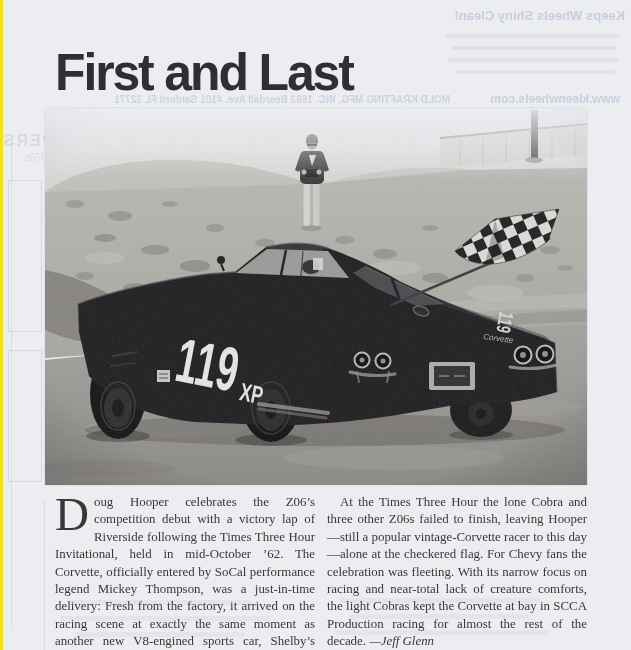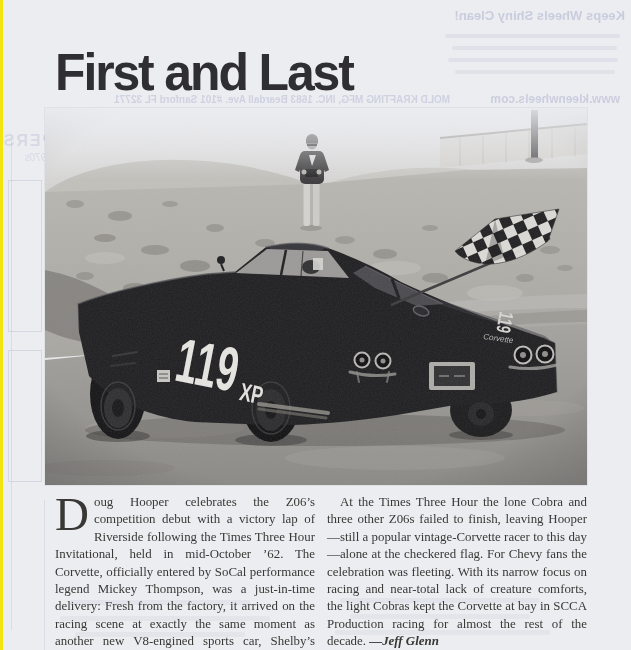--- a/index.html
+++ b/index.html
@@ -9,21 +9,21 @@
   .title{position:absolute;left:55px;top:42px;margin:0;font-family:"Liberation Sans",sans-serif;
          font-weight:700;font-size:52px;letter-spacing:-2.2px;color:#2e2e33;
          transform:scaleX(.96);transform-origin:left top;}
   .photo{position:absolute;left:45px;top:108px;width:542px;height:377px;margin:0;
          box-shadow:0 0 0 1px rgba(90,90,110,.08);}
   .photo svg{display:block;filter:blur(.3px);}
   .columns{position:absolute;left:55px;top:494px;width:532px;display:flex;gap:12px;}
   .col{width:260px;margin:0;font-size:12.9px;line-height:17.4px;color:#393835;text-align:justify;}
   .col.right{text-indent:13px;}
   .dropcap{float:left;font-size:47px;line-height:35px;padding:3px 5px 0 0;color:#393835;}
-  .byline{font-style:italic;font-weight:bold;}
+  .byline{font-style:italic;}
   .ghost{position:absolute;transform:scaleX(-1);color:#99a0c2;
          font-family:"Liberation Sans",sans-serif;pointer-events:none;white-space:nowrap;}
   .gbar{position:absolute;background:#99a0c2;pointer-events:none;border-radius:2px;}
   .gbox{position:absolute;border:1px solid rgba(130,138,175,.22);pointer-events:none;}
   .gline{position:absolute;background:rgba(130,138,175,.16);pointer-events:none;}
   svg text{font-family:"Liberation Sans",sans-serif;}
 </style>
 </head>
 <body>
 

